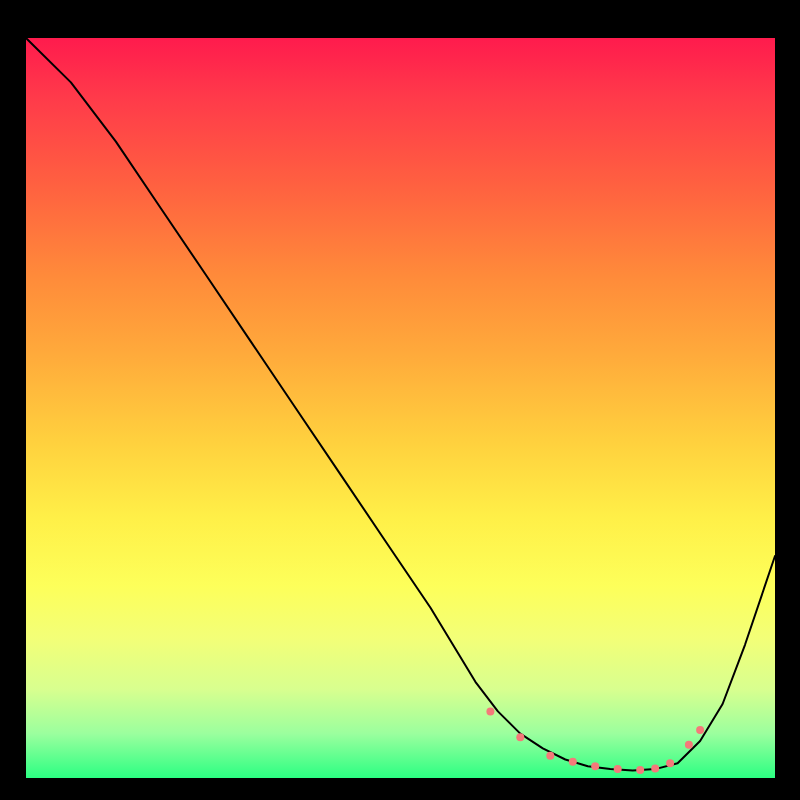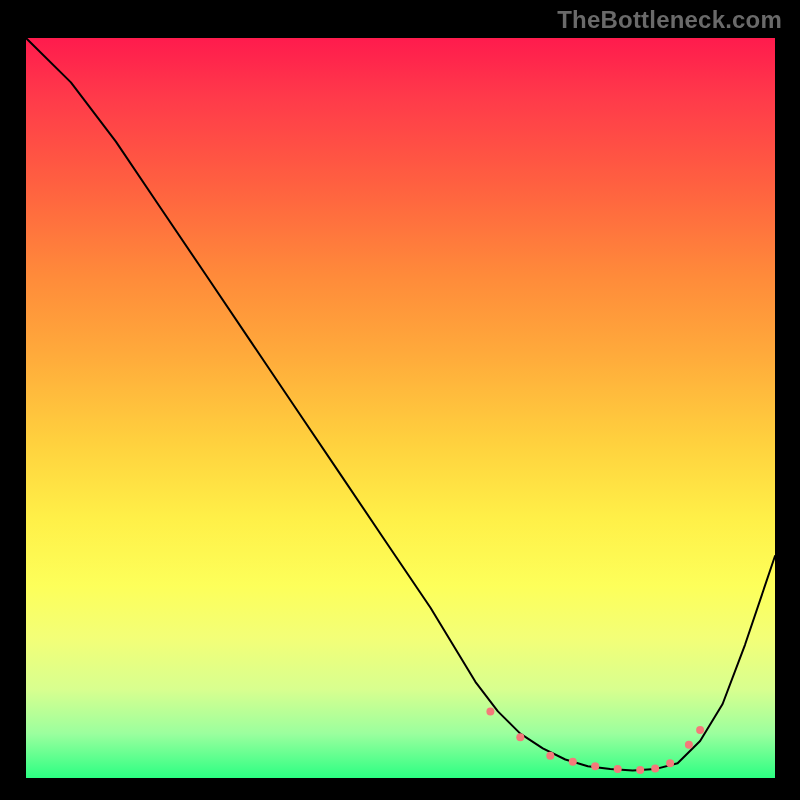--- a/index.html
+++ b/index.html
@@ -55,21 +55,20 @@
     left: 0;
     width: 749px;
     height: 740px;
     pointer-events: none;
   }
 </style>
 </head>
 <body>
 
 <div class="frame">
-  <div class="watermark">TheBottleneck.com</div>
   <div class="plot-area">
     <svg class="curve" viewBox="0 0 749 740" preserveAspectRatio="none">
       <g id="curve-group">
           <path d="M 0.0 0.0 L 44.9 44.4 L 89.9 103.6 L 134.8 170.2 L 179.8 236.8 L 224.7 303.4 L 269.6 370.0 L 314.6 436.6 L 359.5 503.2 L 404.5 569.8 L 449.4 643.8 L 471.9 673.4 L 494.3 695.6 L 516.8 710.4 L 539.3 721.5 L 561.8 728.2 L 584.2 731.1 L 606.7 732.6 L 629.2 731.1 L 651.6 725.2 L 674.1 703.0 L 696.6 666.0 L 719.0 606.8 L 749.0 518.0" fill="none" stroke="#000000" stroke-width="2" stroke-linejoin="round" stroke-linecap="round"></path>
         </g>
       <g id="marker-group">
           <circle cx="464.4" cy="673.4" r="4" fill="#f47a7a"></circle>
           <circle cx="494.3" cy="699.3" r="4" fill="#f47a7a"></circle>
           <circle cx="524.3" cy="717.8" r="4" fill="#f47a7a"></circle>
           <circle cx="546.8" cy="723.7" r="4" fill="#f47a7a"></circle>

